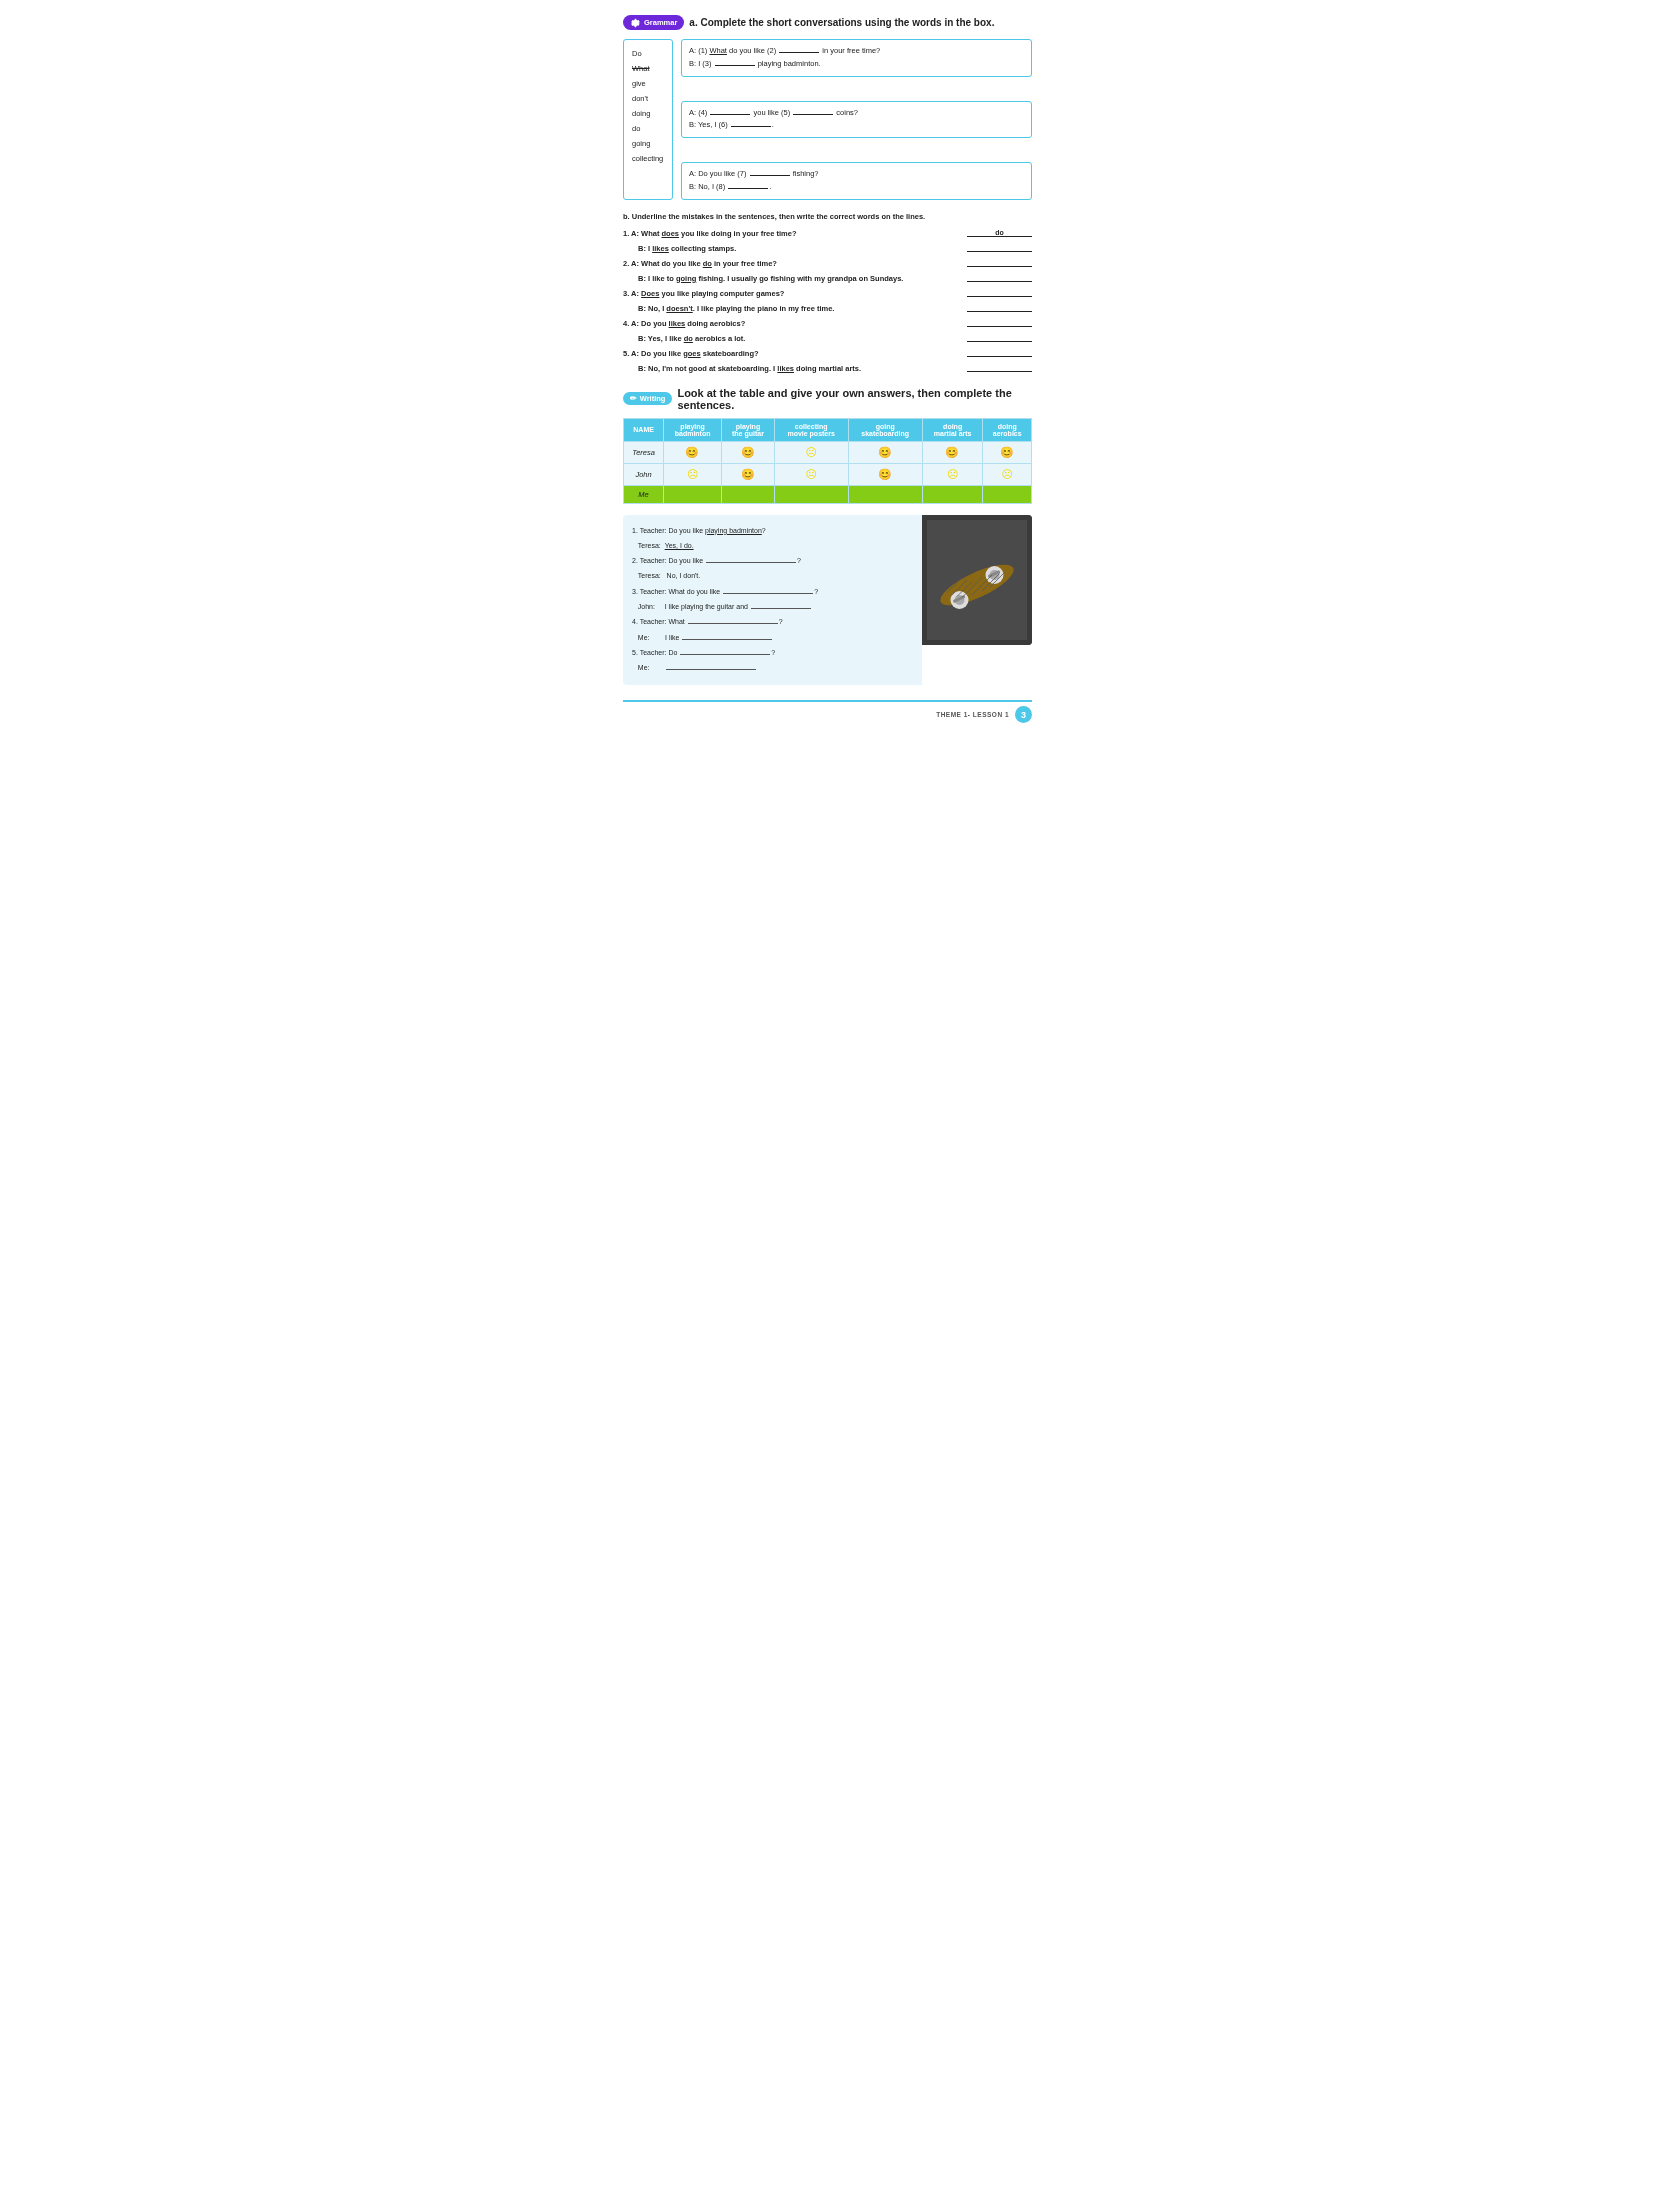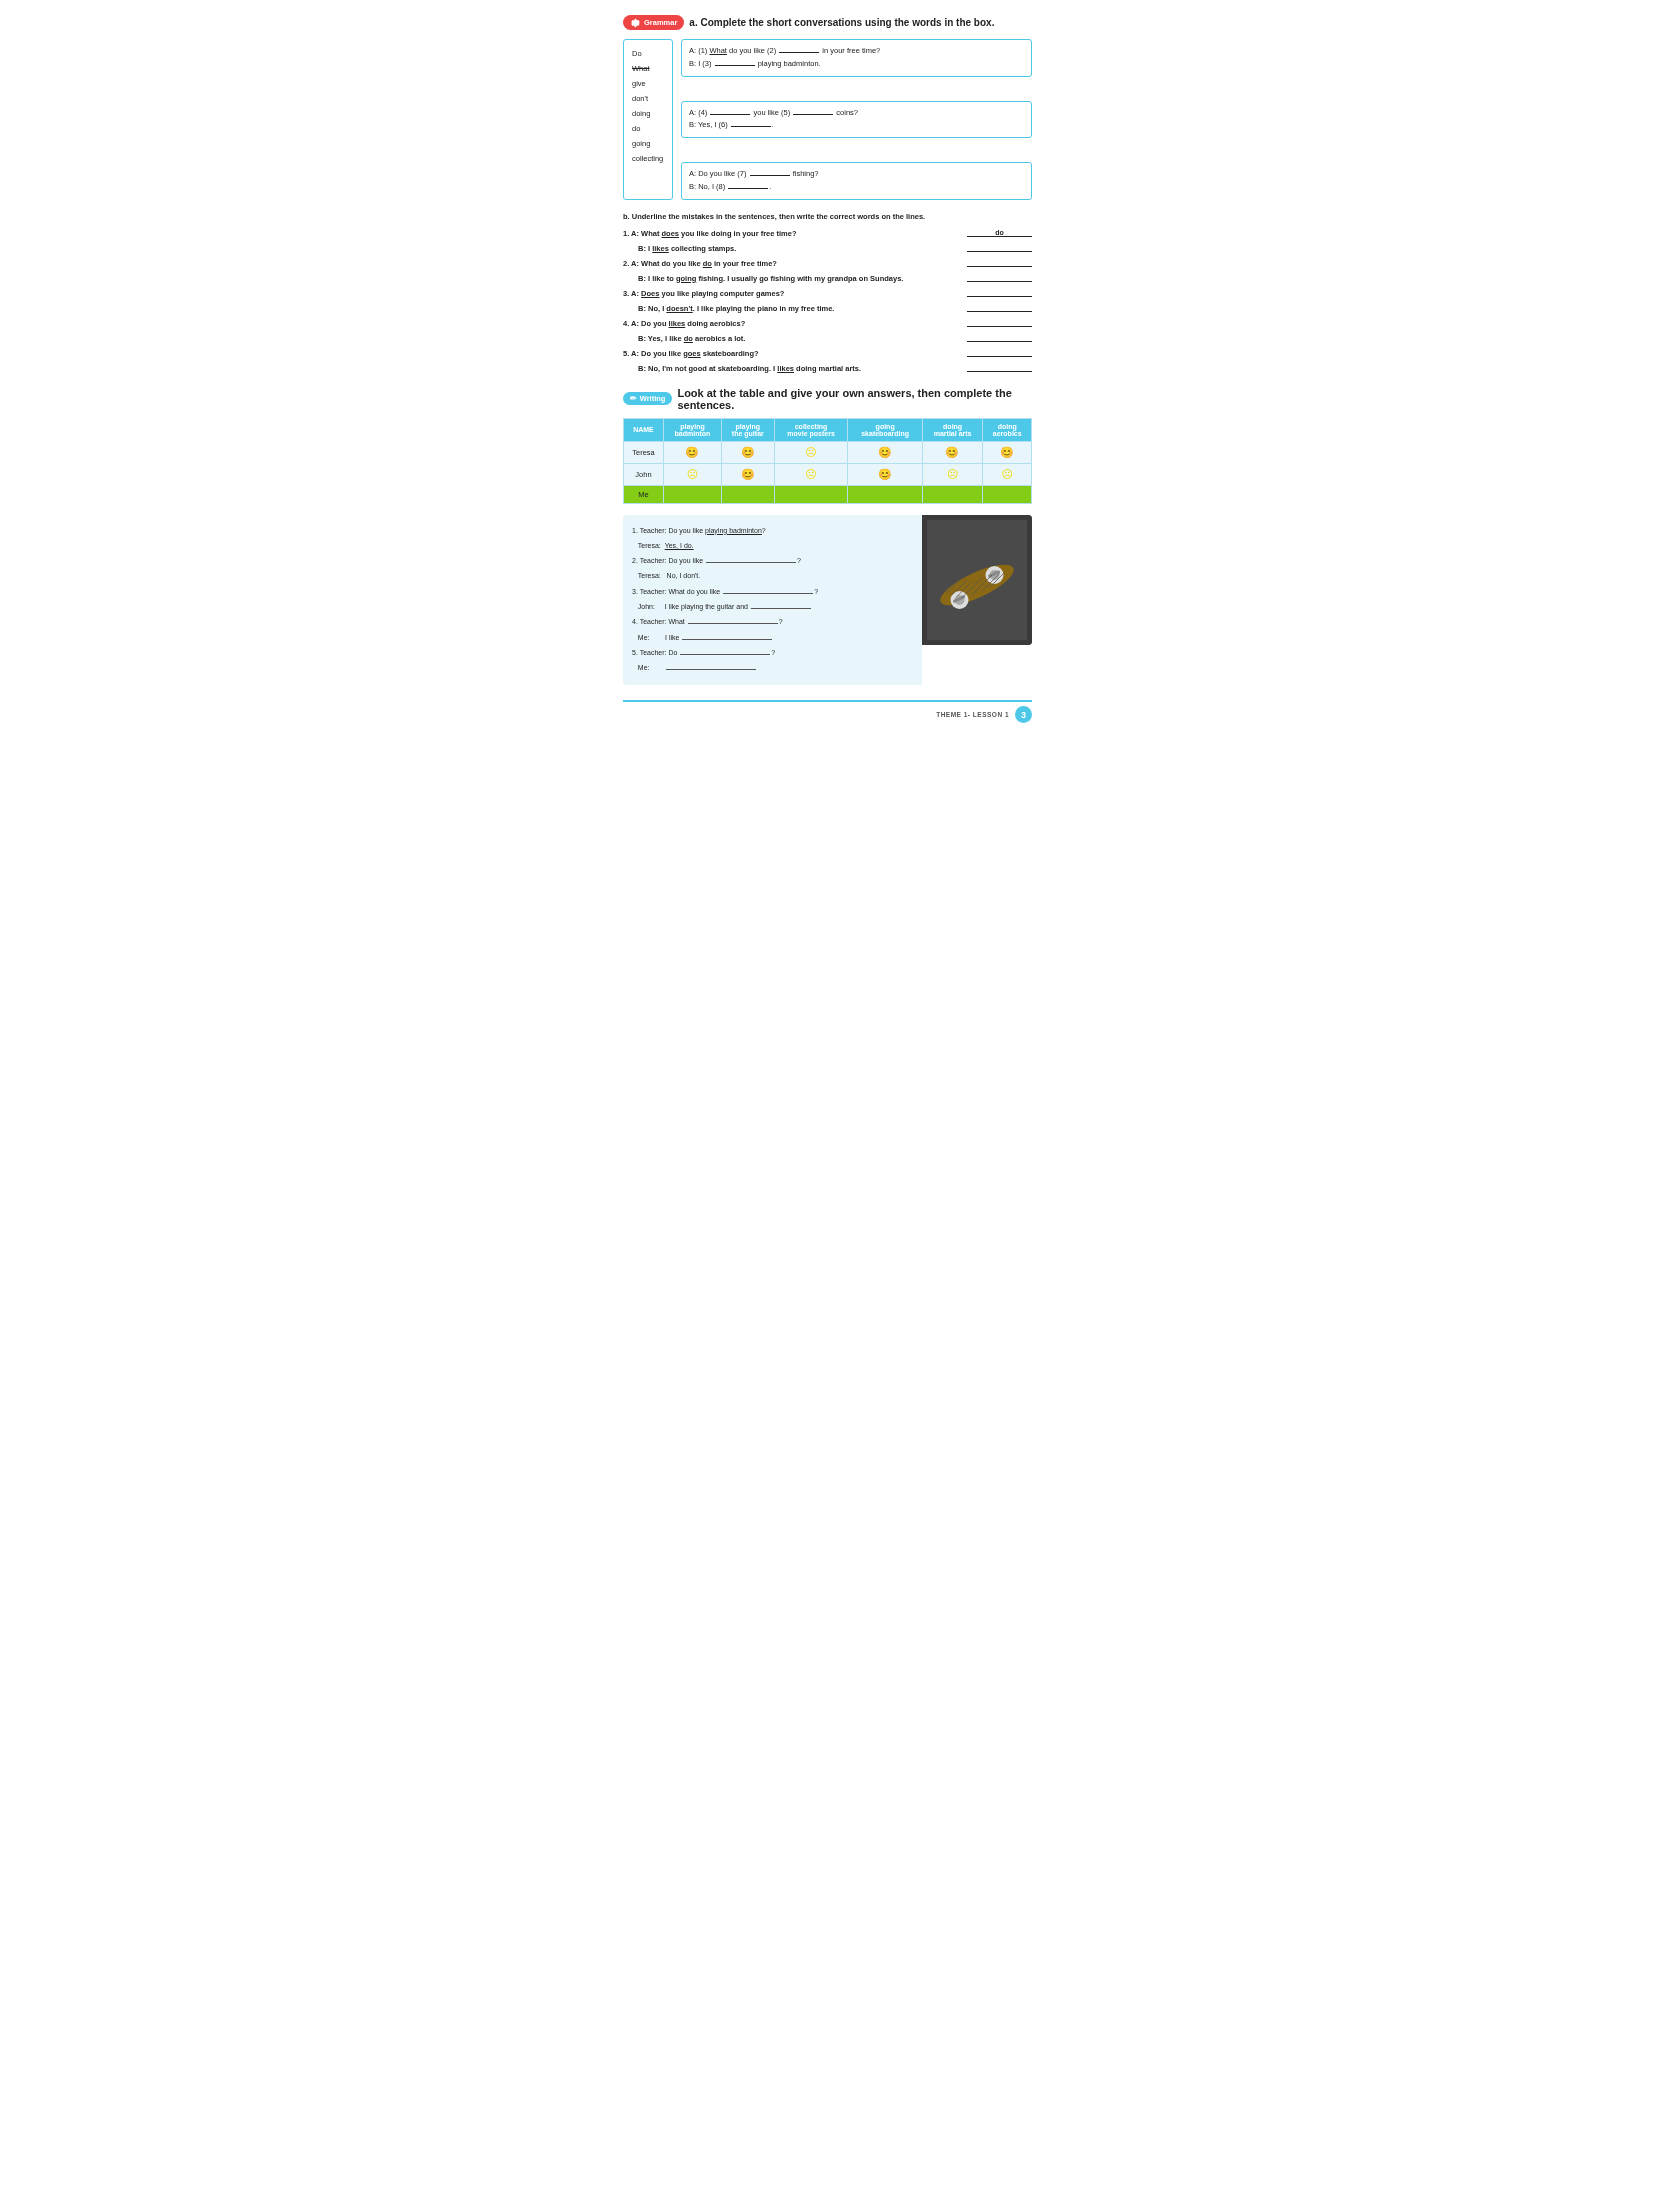--- a/index.html
+++ b/index.html
@@ -17,21 +17,21 @@
     .section-header {
       display: flex;
       align-items: center;
       gap: 5px;
       margin-bottom: 9px;
     }
     .section-badge {
       display: flex;
       align-items: center;
       gap: 3px;
-      background: #ef4444;
+      background: #6d28d9;
       border-radius: 10px;
       padding: 2px 7px;
       font-weight: bold;
       color: #fff;
       font-size: 7.5px;
     }
     .gear-icon {
       width: 11px; height: 11px;
     }
     .section-header-title {
@@ -165,20 +165,21 @@
       background: #e8f6fb;
       text-align: center;
       padding: 4px 3px;
       border: 0.5px solid #b0e0f0;
       font-size: 7.5px;
     }
     .activity-table td.name-cell {
       font-weight: normal;
       color: #222;
       background: #e8f6fb;
+      font-style: italic;
     }
     .activity-table td.me-cell {
       background: #84cc16;
     }
     .smiley {
       font-size: 11px;
     }
     .smiley-happy { color: #f5d800; }
     .smiley-sad { color: #f5d800; }
 

